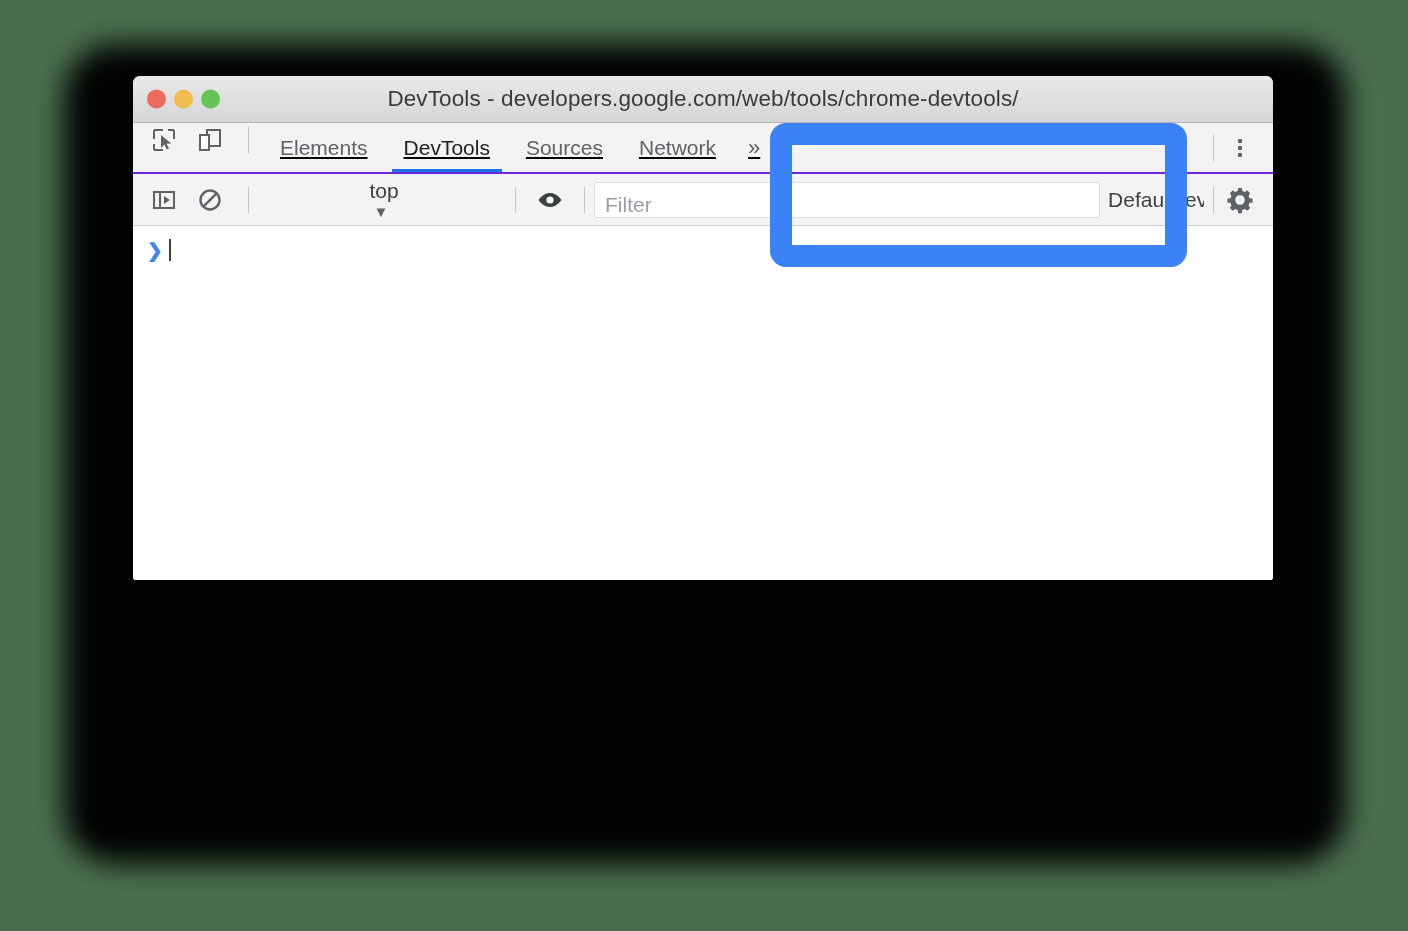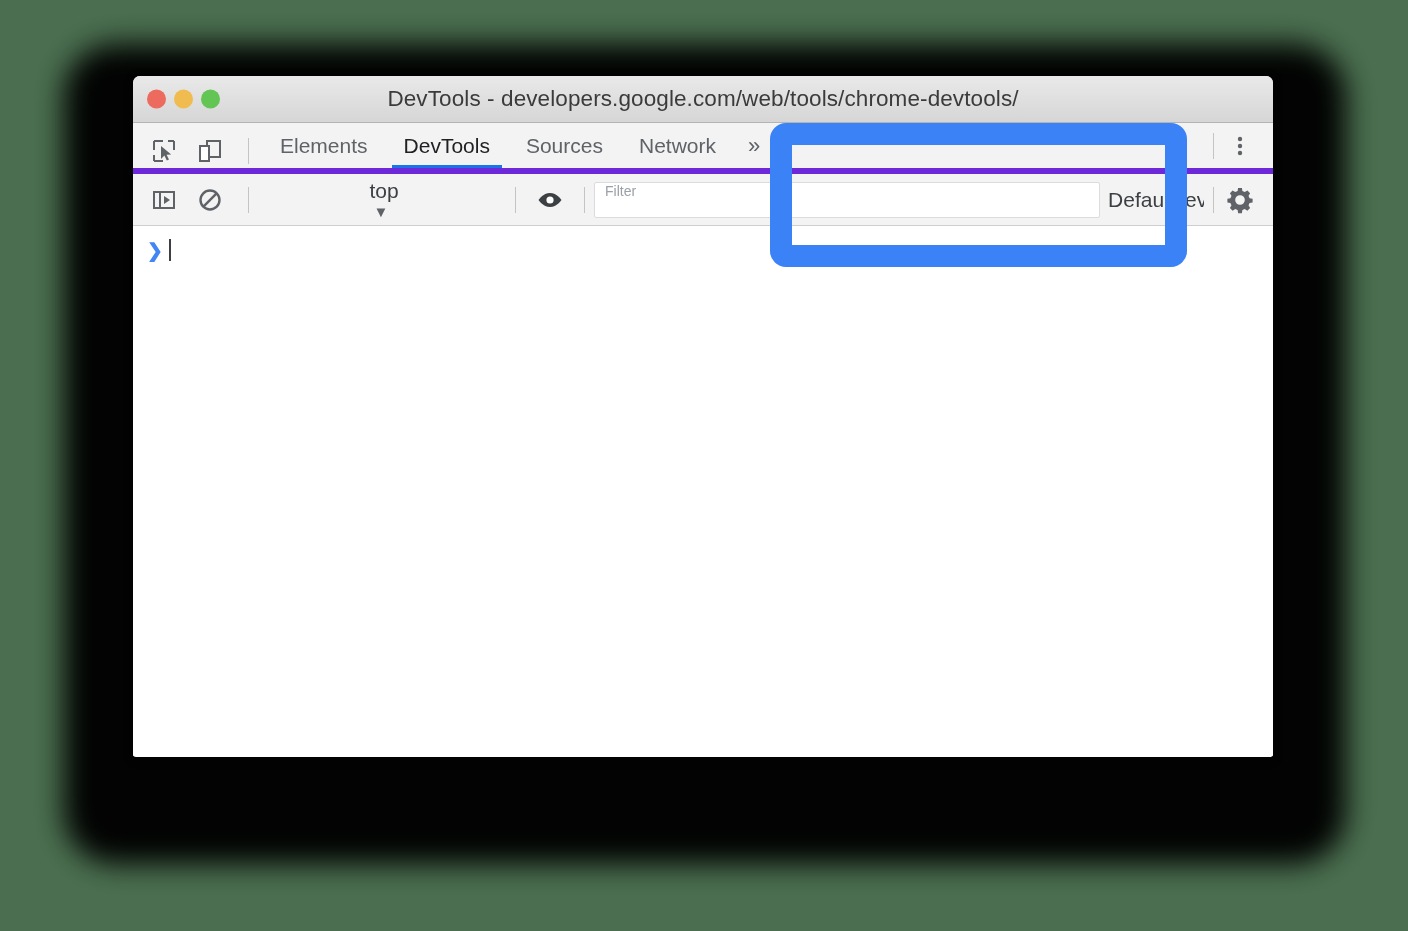--- a/index.html
+++ b/index.html
@@ -28,21 +28,21 @@
     filter: blur(14px);
     opacity: 0.97;
   }
 
   
   #window {
     position: absolute;
     left: 133px;
     top: 76px;
     width: 1140px;
-    height: 681px;
+    height: 504px;
     background: #ffffff;
     border-radius: 7px 7px 3px 3px;
     overflow: hidden;
     box-shadow: 0 2px 10px rgba(0,0,0,0.35);
   }
 
   
   #titlebar {
     position: relative;
     height: 47px;
@@ -78,23 +78,24 @@
     letter-spacing: 0.1px;
     font-family: "Liberation Sans", sans-serif;
     white-space: nowrap;
   }
 
   
   #tabstrip {
     position: relative;
     height: 51px;
     background: #f3f3f3;
-    border-bottom: 6px solid #6d28d9;
-    display: flex;
-    align-items: flex-end;
+    border-bottom: 2px solid #6d28d9;
+    display: flex;
+    align-items: flex-start;
+    text-decoration: underline;
   }
 
   .tool-icons {
     display: flex;
     align-items: center;
     padding-left: 14px;
     gap: 12px;
   }
   .icon-btn {
     width: 34px;
@@ -180,23 +181,23 @@
     padding-right: 6px;
   }
 
   #filter-input {
     flex: 1;
     height: 36px;
     background: #ffffff;
     border: 1px solid #dadce0;
     border-radius: 2px;
     display: flex;
-    align-items: flex-start;
+    align-items: flex-end;
     padding: 0 10px;
-    font-size: 14px;
+    font-size: 21px;
     color: #9aa0a6;
     margin-right: 8px;
     min-width: 0;
   }
 
   #levels-select {
     display: flex;
     align-items: center;
     gap: 10px;
     font-size: 21px;

